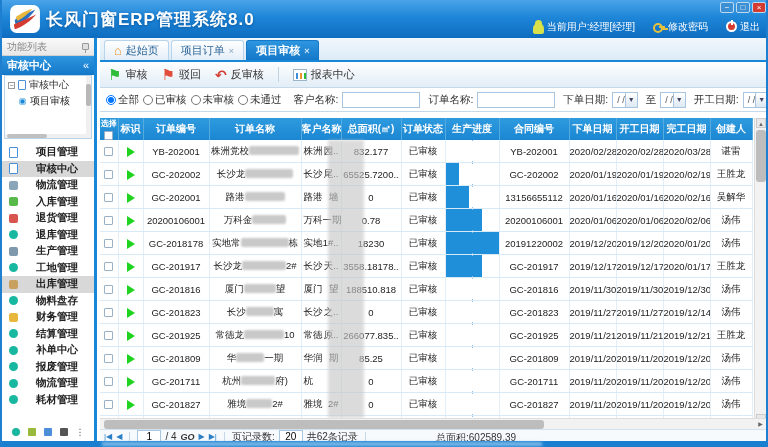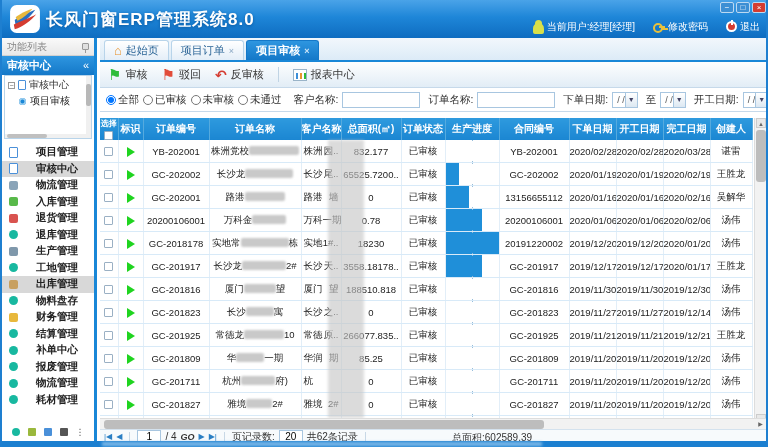--- a/index.html
+++ b/index.html
@@ -124,21 +124,21 @@
   #hscroll { position:absolute; top:380px; left:0; right:0; height:11px; background:#f2f2f2; border-top:1px solid #ddd; }
   #hthumb { position:absolute; left:4px; top:1px; width:440px; height:9px; background:#bdbdbd; border-radius:3px; }
   .harrow { position:absolute; top:1px; width:9px; height:9px; font-size:6px; color:#666; text-align:center; line-height:9px; }
 
   #pager { position:absolute; top:391px; left:0; right:0; height:14px; background:#f7fafc; border-top:1px solid #d4e2ee;
     display:flex; align-items:center; padding-left:4px; gap:4px; font-size:10px; color:#333; }
   .pg-ic { color:#2b7fc4; font-size:8px; cursor:default; }
   .pg-sep { width:1px; height:10px; background:#c8d8e6; margin:0 3px; }
   .pg-in { width:24px; height:13px; border:1px solid #a8c6e0; font-size:10px; text-align:center; padding:0; }
   .pg-go { font-weight:bold; font-style:italic; font-size:9px; color:#333; }
-  #total-area { position:absolute; left:352px; top:1px; font-size:10px; color:#333; }
+  #total-area { position:absolute; left:336px; top:1px; font-size:10px; color:#333; }
 
   
   #statusbar { position:absolute; bottom:0; left:0; width:768px; height:6px; background:#1b7fd0; }
   #statusblur { position:absolute; left:100px; top:1px; width:440px; height:4px; background:#7db9e8; filter:blur(1.5px); }
 </style>
 </head>
 <body>
 
 <div id="app">
 

